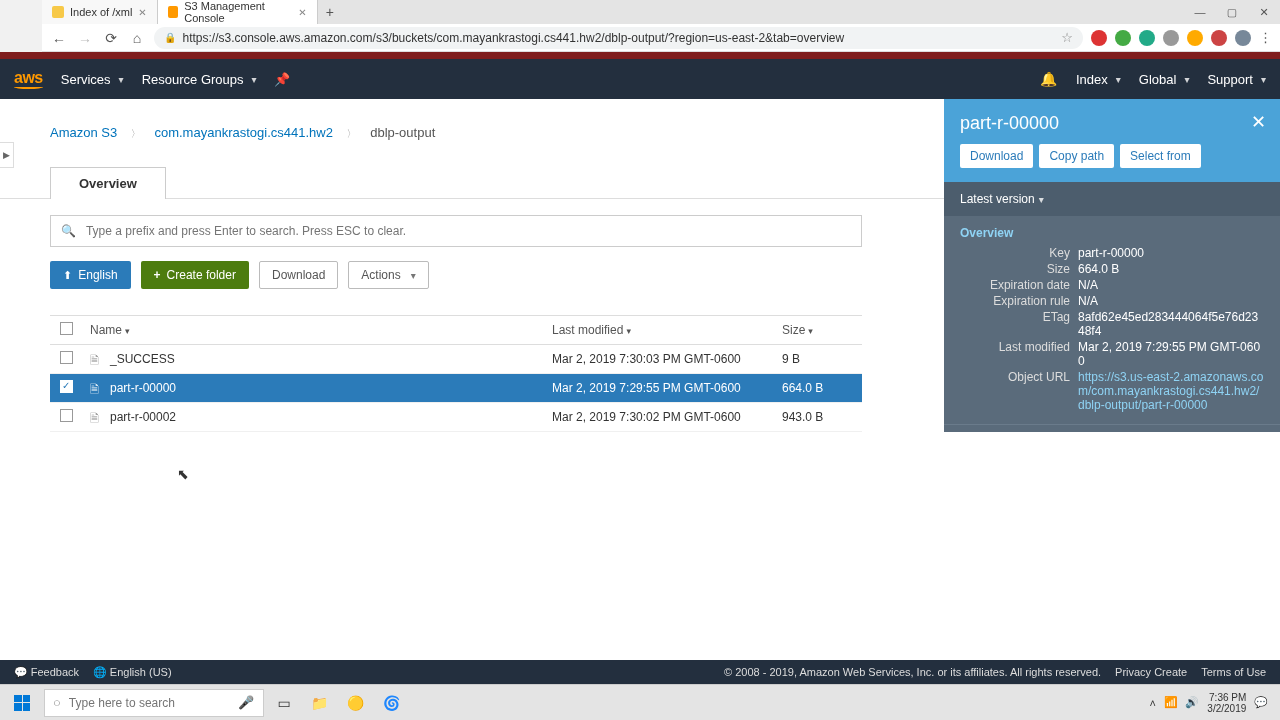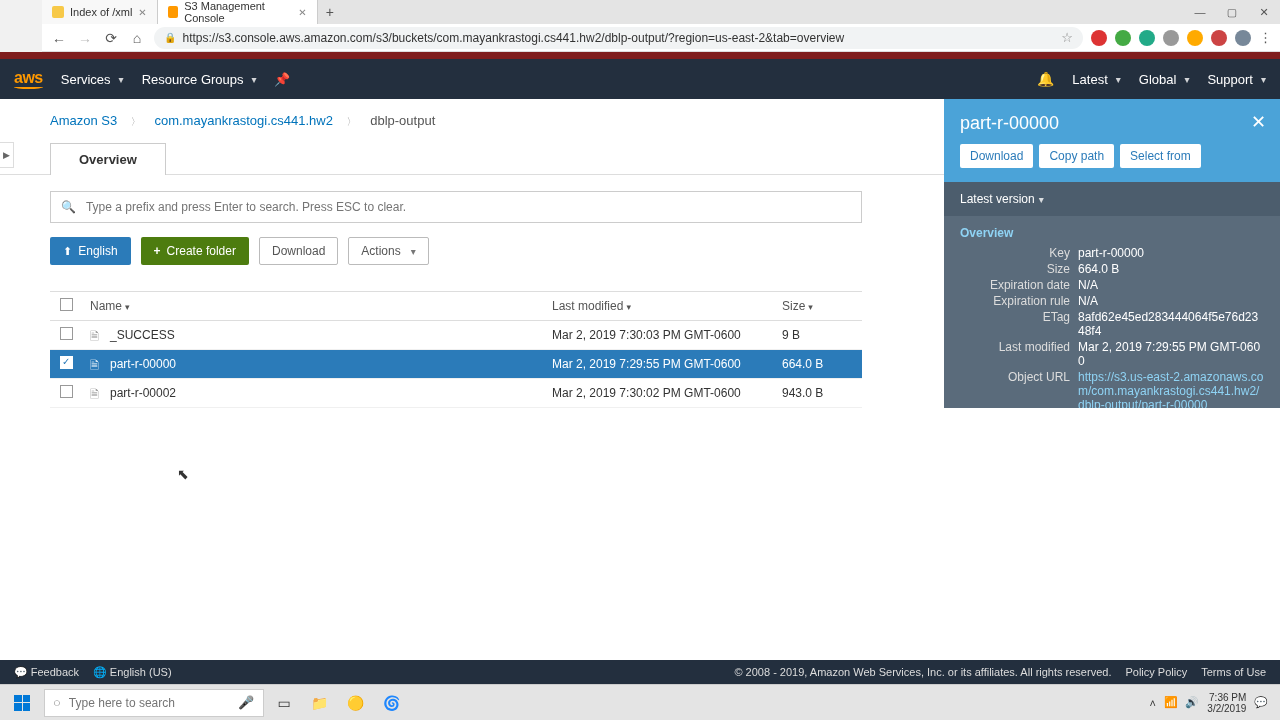--- a/index.html
+++ b/index.html
@@ -29,21 +29,21 @@
 .aws-logo { font-weight: bold; font-size: 16px; color: #ff9900; letter-spacing: -0.5px; }
 .aws-logo .smile { display: block; height: 4px; border-bottom: 2px solid #ff9900; border-radius: 0 0 50% 50%; margin-top: -2px; }
 .aws-menu { font-size: 13px; cursor: pointer; display: flex; align-items: center; gap: 4px; }
 .aws-header .spacer { flex: 1; }
 .bell { font-size: 14px; cursor: pointer; }
 .caret::after { content: "▾"; font-size: 10px; margin-left: 4px; opacity: 0.8; }
 
 
 .content { position: relative; background: #fff; }
 .expand-handle { position: absolute; left: 0; top: 43px; width: 14px; height: 26px; border: 1px solid #ddd; border-left: none; background: #fff; display: flex; align-items: center; justify-content: center; font-size: 9px; color: #666; cursor: pointer; }
-.breadcrumb { padding: 14px 50px; font-size: 13px; }
+.breadcrumb { padding: 26px 50px; font-size: 13px; }
 .breadcrumb a { color: #0073bb; text-decoration: none; cursor: pointer; }
 .breadcrumb .sep { margin: 0 10px; color: #999; font-size: 10px; }
 .breadcrumb .current { color: #555; }
 
 .tabs-row { padding: 0 50px; }
 .tab-ov { display: inline-block; border: 1px solid #ccc; border-bottom: none; padding: 8px 28px; font-size: 13px; font-weight: bold; color: #333; background: #fff; }
 .divider { border-bottom: 1px solid #ddd; margin-top: -1px; }
 
 .main-panel { padding: 16px 50px 0; width: 912px; }
 .search-bar { border: 1px solid #ccc; display: flex; align-items: center; padding: 0 10px; height: 32px; }
@@ -159,21 +159,21 @@
   </div>
 </div>
 
 <div class="aws-header">
   <div class="aws-logo">aws<span class="smile"></span></div>
   <div class="aws-menu caret">Services</div>
   <div class="aws-menu caret">Resource Groups</div>
   <div class="aws-menu">📌</div>
   <div class="spacer"></div>
   <div class="bell">🔔</div>
-  <div class="aws-menu caret">Latest</div>
+  <div class="aws-menu caret">Index</div>
   <div class="aws-menu caret">Global</div>
   <div class="aws-menu caret">Support</div>
 </div>
 
 <div class="content">
 
   <div class="expand-handle">▶</div>
 
   <div class="breadcrumb">
     <a>Amazon S3</a>
@@ -332,21 +332,21 @@
         </div>
     </div>
   </div>
 </div>
 
 <div class="footer">
   <span>💬 <span>Feedback</span></span>
   <span>🌐 <span>English (US)</span></span>
   <div class="spacer"></div>
   <span>© 2008 - 2019, Amazon Web Services, Inc. or its affiliates. All rights reserved.</span>
-  <a>Policy Policy</a>
+  <a>Privacy Create</a>
   <a>Terms of Use</a>
 </div>
 
 <div class="taskbar">
   <div class="start">
       <div class="winlogo">
         <span></span>
         <span></span>
         <span></span>
         <span></span>

